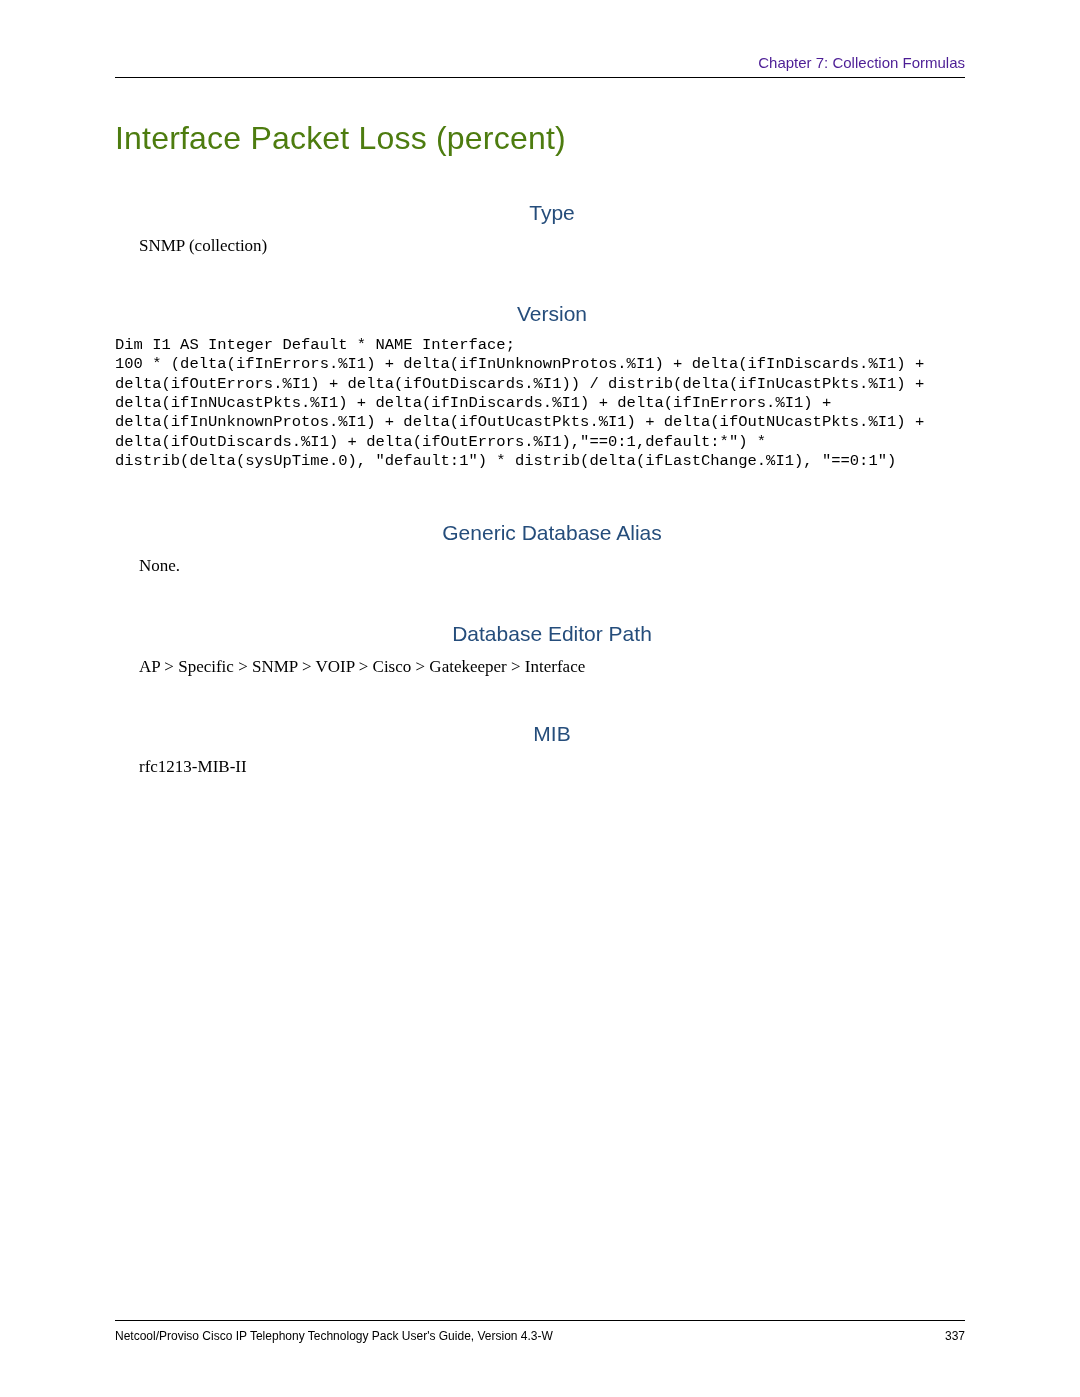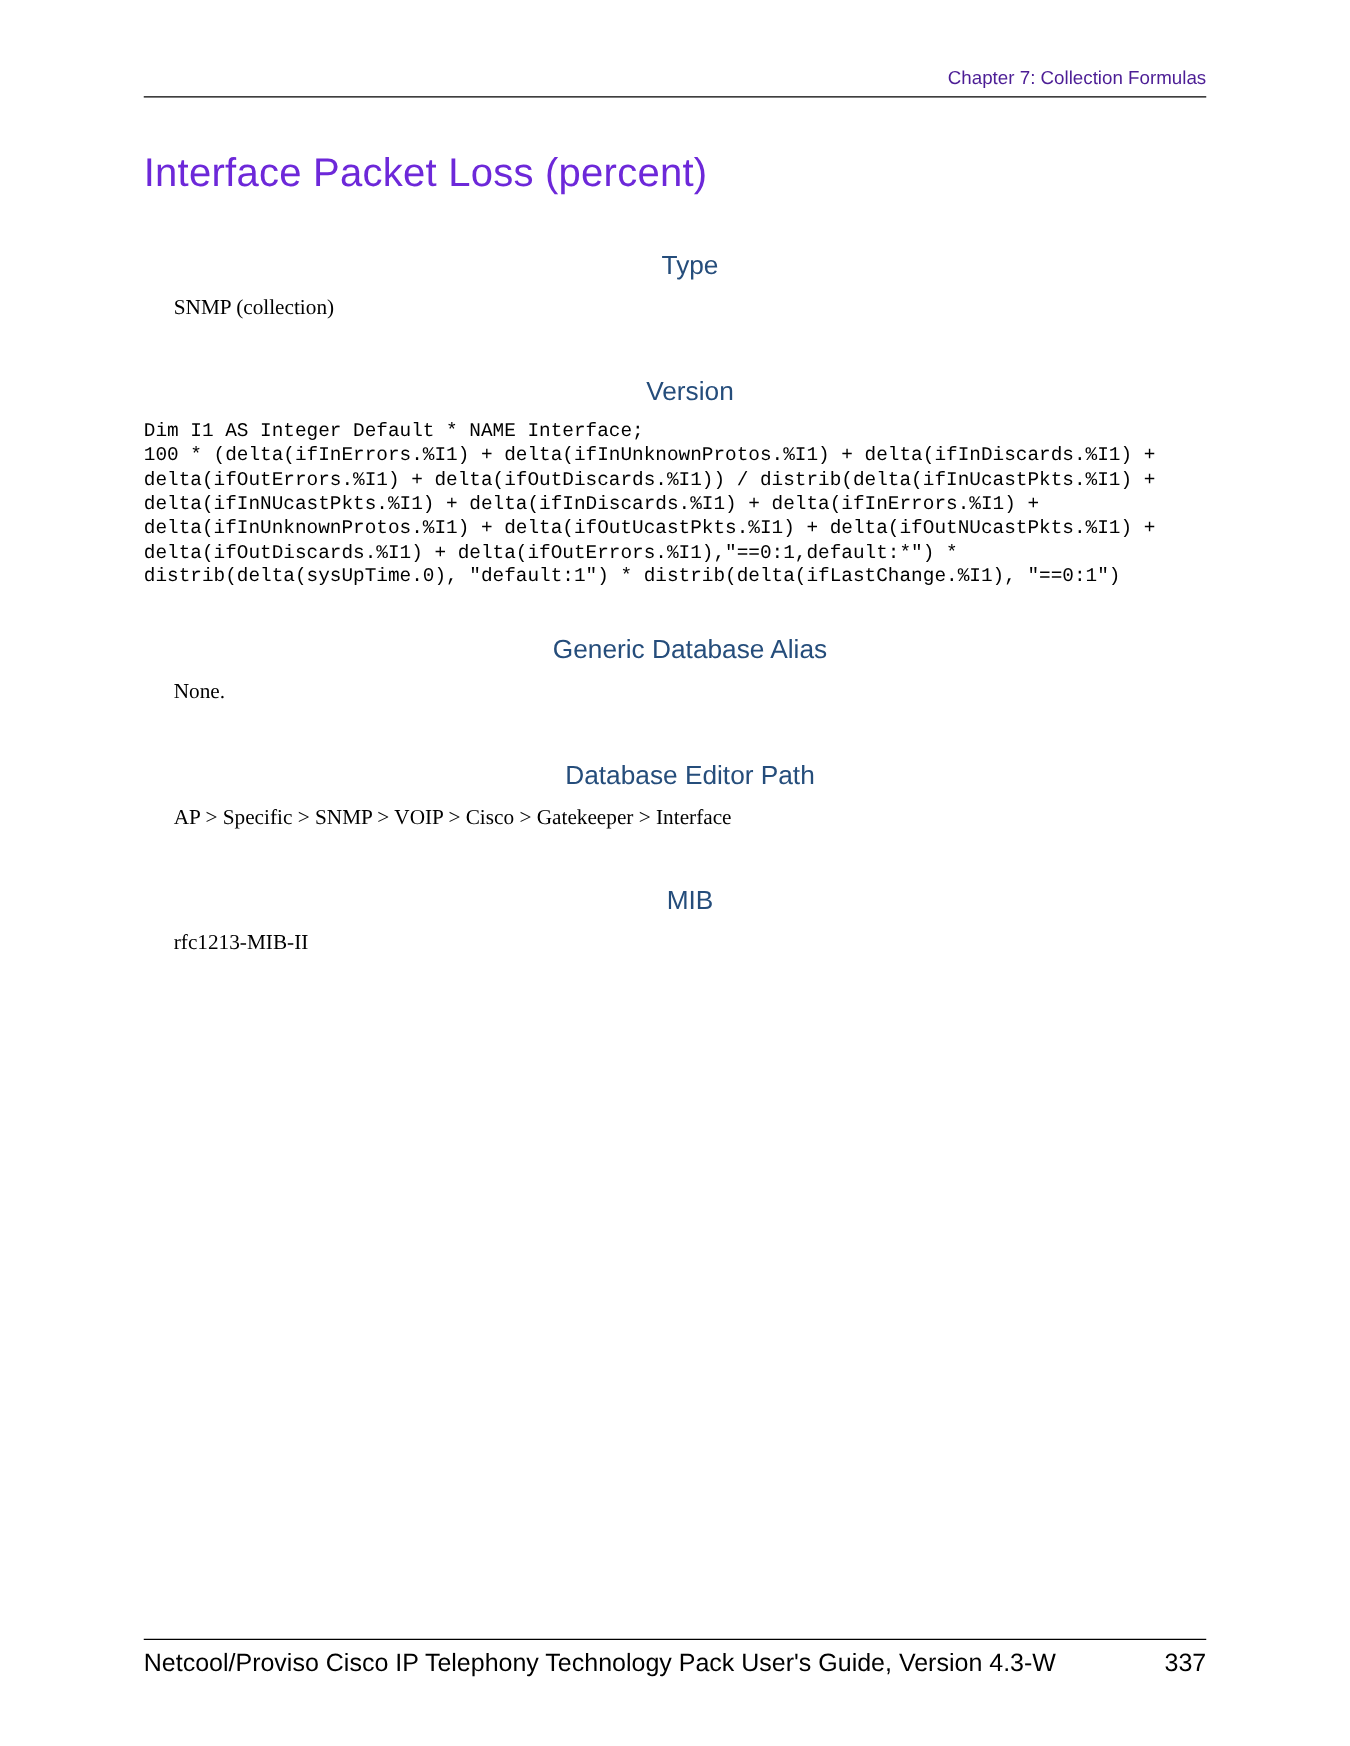--- a/index.html
+++ b/index.html
@@ -27,37 +27,37 @@
   }
   .rule {
     border: none;
     border-top: 1.5px solid #000;
     margin: 6px 0 0 0;
   }
   h1.title {
     font-family: Helvetica, Arial, sans-serif;
     font-weight: 400;
     font-size: 32px;
-    color: #6d28d9;
+    color: #4d7c0f;
     margin: 42px 0 0 0;
     letter-spacing: 0.2px;
   }
   h2.subhead {
     font-family: Helvetica, Arial, sans-serif;
     font-weight: 400;
     font-size: 21px;
     color: #254d7b;
     margin: 0 0 10px 24px;
     text-align: center;
   }
   .section {
     margin-top: 44px;
   }
   .section.smallgap {
-    margin-top: 36px;
+    margin-top: 49px;
   }
   p.body {
     font-family: Liberation Serif, serif;
     font-size: 17px;
     margin: 0 0 0 24px;
     line-height: 1.35;
   }
   pre.code {
     font-family: "Courier New", Courier, monospace;
     font-size: 15.5px;
@@ -73,21 +73,21 @@
     bottom: 54px;
   }
   .footer .rule {
     border-top: 1px solid #000;
     margin-bottom: 8px;
   }
   .footer-row {
     display: flex;
     justify-content: space-between;
     font-family: Helvetica, Arial, sans-serif;
-    font-size: 20px;
+    font-size: 12px;
     color: #000;
   }
 </style>
 </head>
 <body>
 
 <div class="page">
   <div class="header-right">Chapter 7: Collection Formulas</div>
   <hr class="rule">
 

